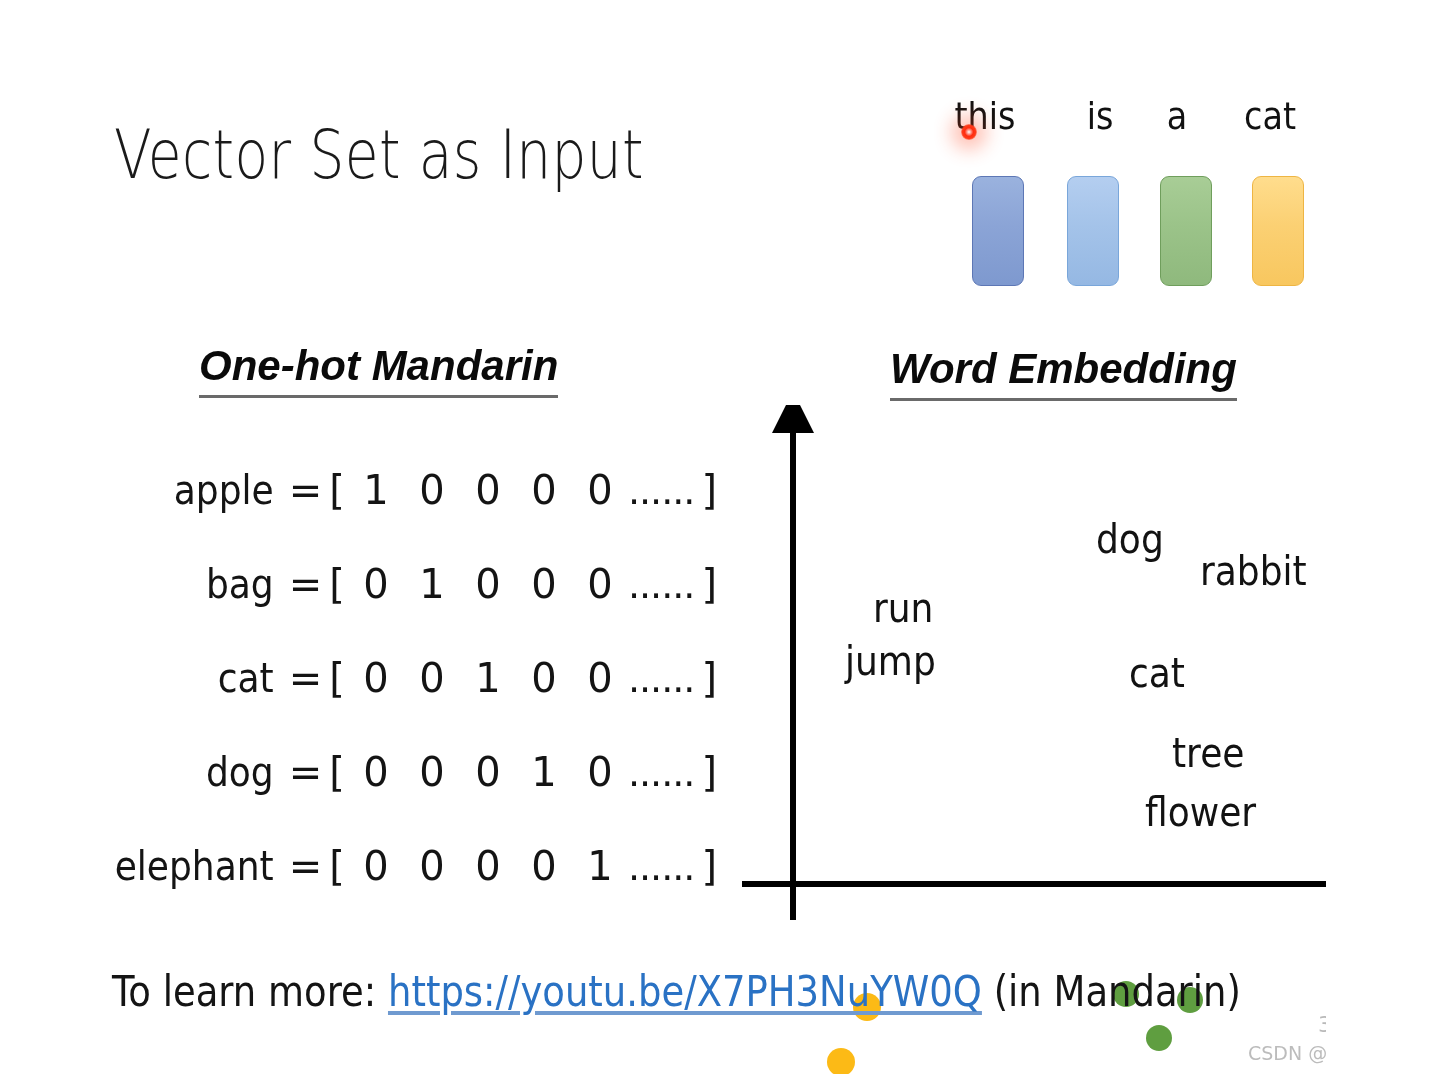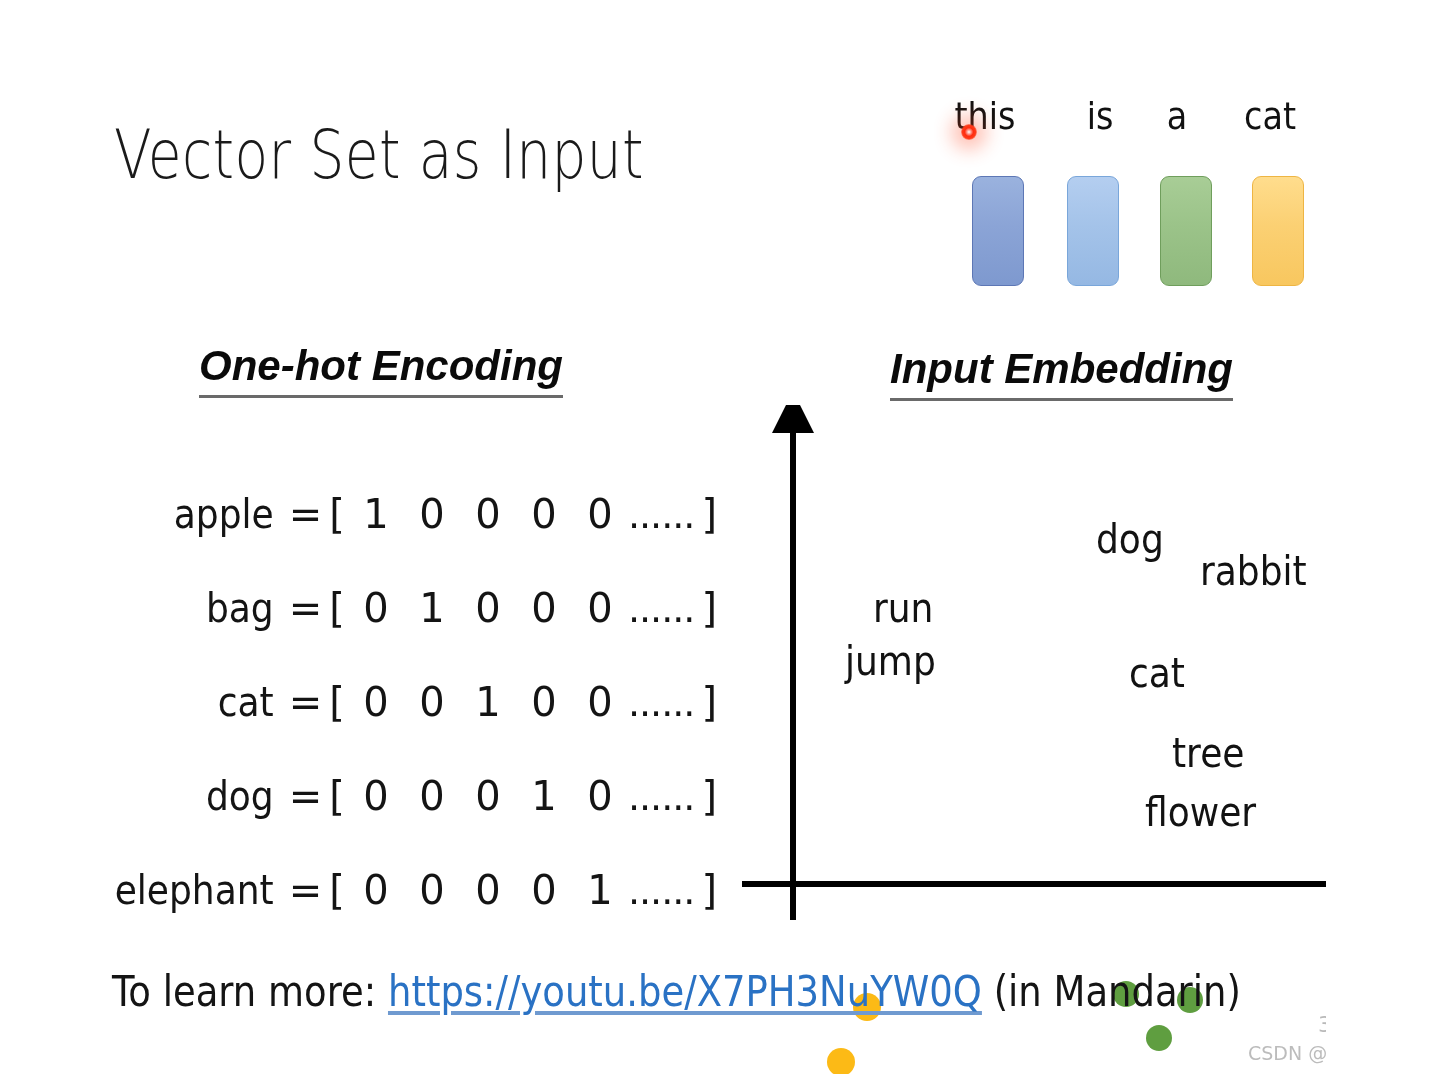--- a/index.html
+++ b/index.html
@@ -105,21 +105,21 @@
 
   
   .onehot-table {
     position: absolute;
     left: 60px;
     top: 443px;
     width: 660px;
   }
   .oh-row {
     display: flex;
-    align-items: flex-end;
+    align-items: center;
     height: 94px;
     font-family: "DejaVu Sans", sans-serif;
     font-size: 40px;
     font-weight: 400;
     color: #141414;
     white-space: nowrap;
   }
   .oh-word {
     width: 250px;
     text-align: right;
@@ -226,22 +226,22 @@
     <div class="word-label" style="left:192px;top:12px; width:110px;">a</div>
     <div class="word-label" style="left:285px;top:12px; width:110px;">cat</div>
 
     <div class="vec-box b1" style="left: 42px; top: 94px; border-color: rgb(93, 119, 181);"></div>
     <div class="vec-box b2" style="left: 137px; top: 94px; border-color: rgb(121, 166, 218);"></div>
     <div class="vec-box b3" style="left: 230px; top: 94px; border-color: rgb(111, 158, 92);"></div>
     <div class="vec-box b4" style="left: 322px; top: 94px; border-color: rgb(238, 181, 67);"></div>
   </div>
   <div class="laser-dot"></div>
 
-  <div class="section-head onehot">One-hot Encoding</div>
-  <div class="section-head wordemb">Input Embedding</div>
+  <div class="section-head onehot">One-hot Mandarin</div>
+  <div class="section-head wordemb">Word Embedding</div>
 
   <div class="onehot-table">
 
   <div class="oh-row">
         <span class="oh-word">apple</span>
         <span class="oh-eq">=</span>
         <span class="oh-vec">
           <span class="oh-bracket">[</span>
           <span class="oh-digit">1</span>
           <span class="oh-digit">0</span>

